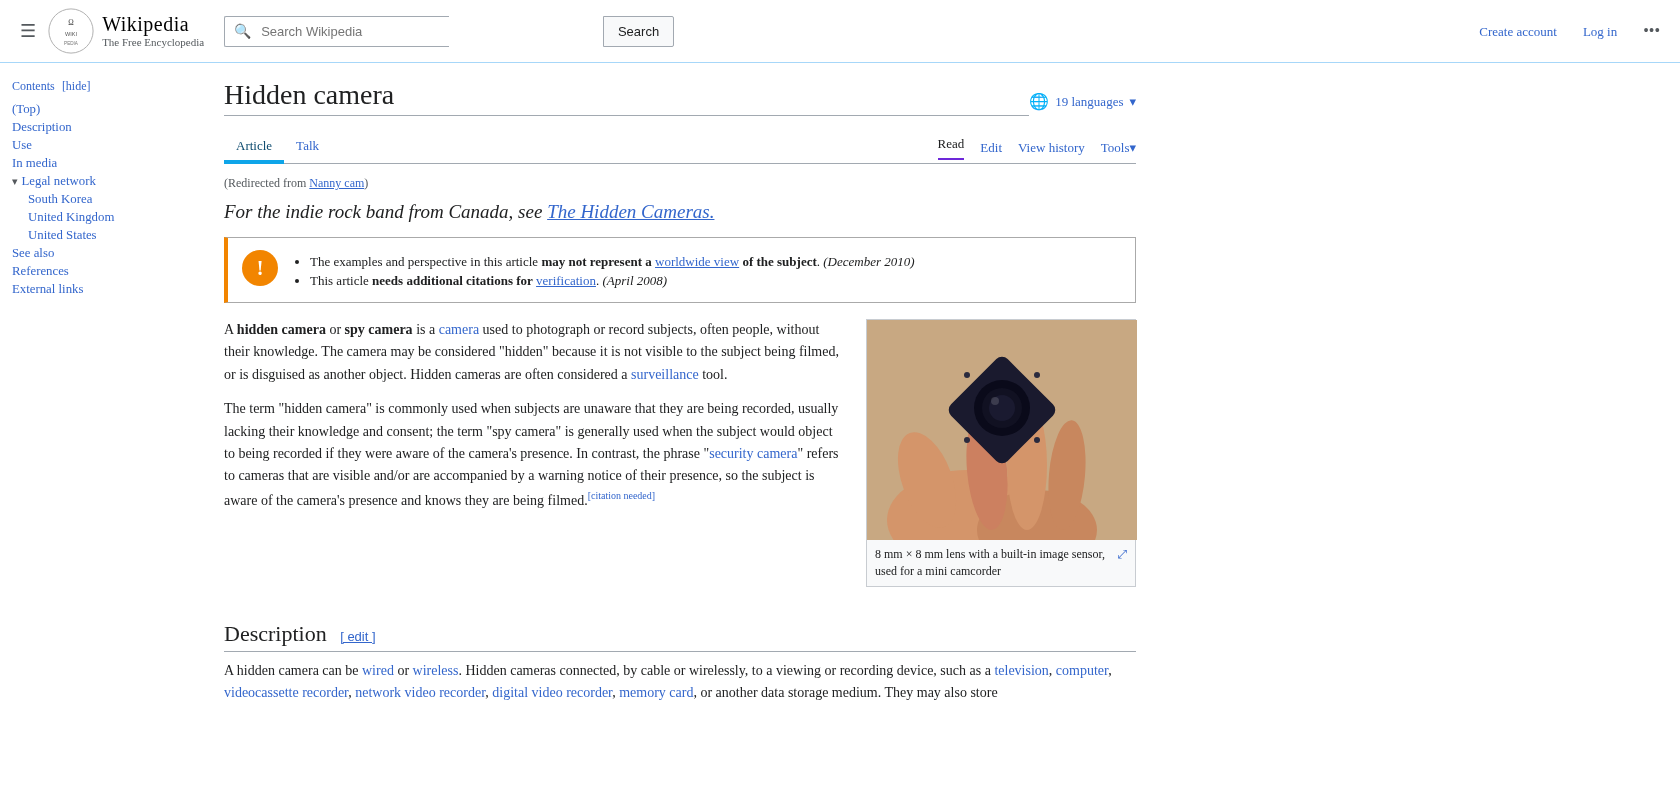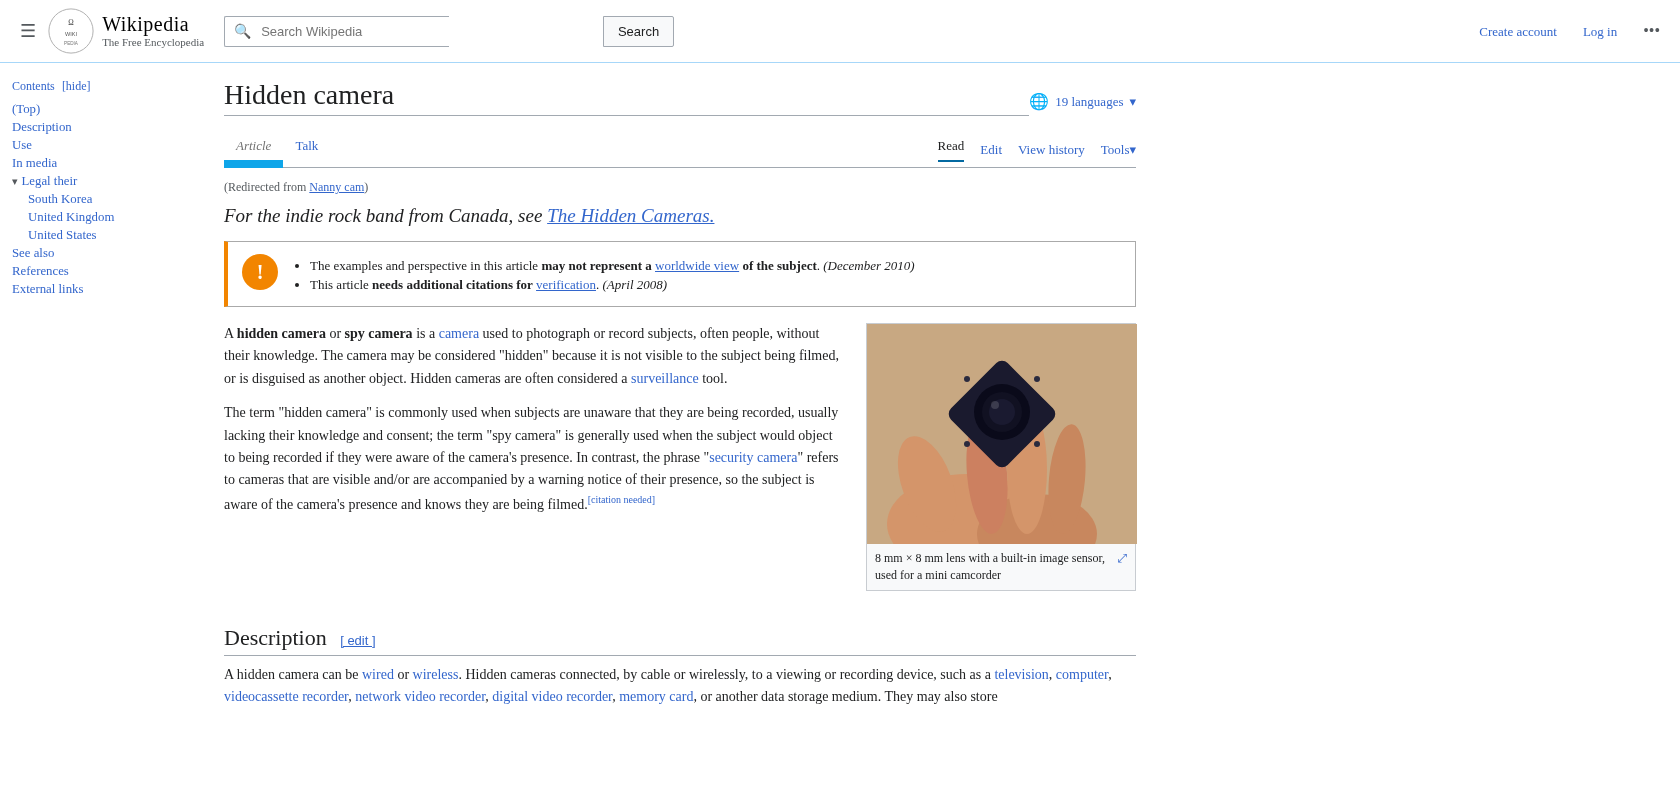--- a/index.html
+++ b/index.html
@@ -115,27 +115,26 @@
     .tab-item {
       padding: 6px 12px;
       font-size: 13px;
       color: #3366cc;
       cursor: pointer;
       text-decoration: none;
       border-bottom: 2px solid transparent;
       margin-bottom: -1px;
     }
     .tab-item.active {
-      color: #737373;
-      border-bottom: 8px solid #0ea5e9;
-      font-style: italic;
+      color: #0c4a6e;
+      border-bottom: 4px solid #0ea5e9;
     }
     #tabs-right { margin-left: auto; display: flex; gap: 16px; align-items: center; }
     .tab-right-item { font-size: 13px; color: #3366cc; cursor: pointer; text-decoration: none; }
-    .tab-right-item.active { color: #202122; border-bottom: 2px solid #0369a1; padding-bottom: 6px; margin-bottom: -1px; }
+    .tab-right-item.active { color: #202122; border-bottom: 2px solid #6d28d9; padding-bottom: 6px; margin-bottom: -1px; }
     #tools-btn { display: flex; align-items: center; gap: 0; font-size: 13px; color: #3366cc; cursor: pointer; }
     
     
     #from-wikipedia { font-size: 12.8px; color: #54595d; margin-bottom: 2px; }
     #redirected { font-size: 12px; color: #54595d; margin-bottom: 10px; }
     #redirected a { color: #3366cc; }
     
     
     #hatnote { font-style: italic; font-size: 19px; margin-bottom: 14px; color: #202122; }
     #hatnote a { color: #3366cc; }
@@ -272,21 +271,21 @@
         <a href="#">Description</a>
       </li>
       <li>
         <a href="#">Use</a>
       </li>
       <li>
         <a href="#">In media</a>
       </li>
       <li style="display:flex;align-items:center;">
         <span class="toc-collapse">▾</span>
-        <a href="#">Legal their</a>
+        <a href="#">Legal network</a>
       </li>
       <li class="toc-sub">
         <a href="#">South Korea</a>
       </li>
       <li class="toc-sub">
         <a href="#">United Kingdom</a>
       </li>
       <li class="toc-sub">
         <a href="#">United States</a>
       </li>

